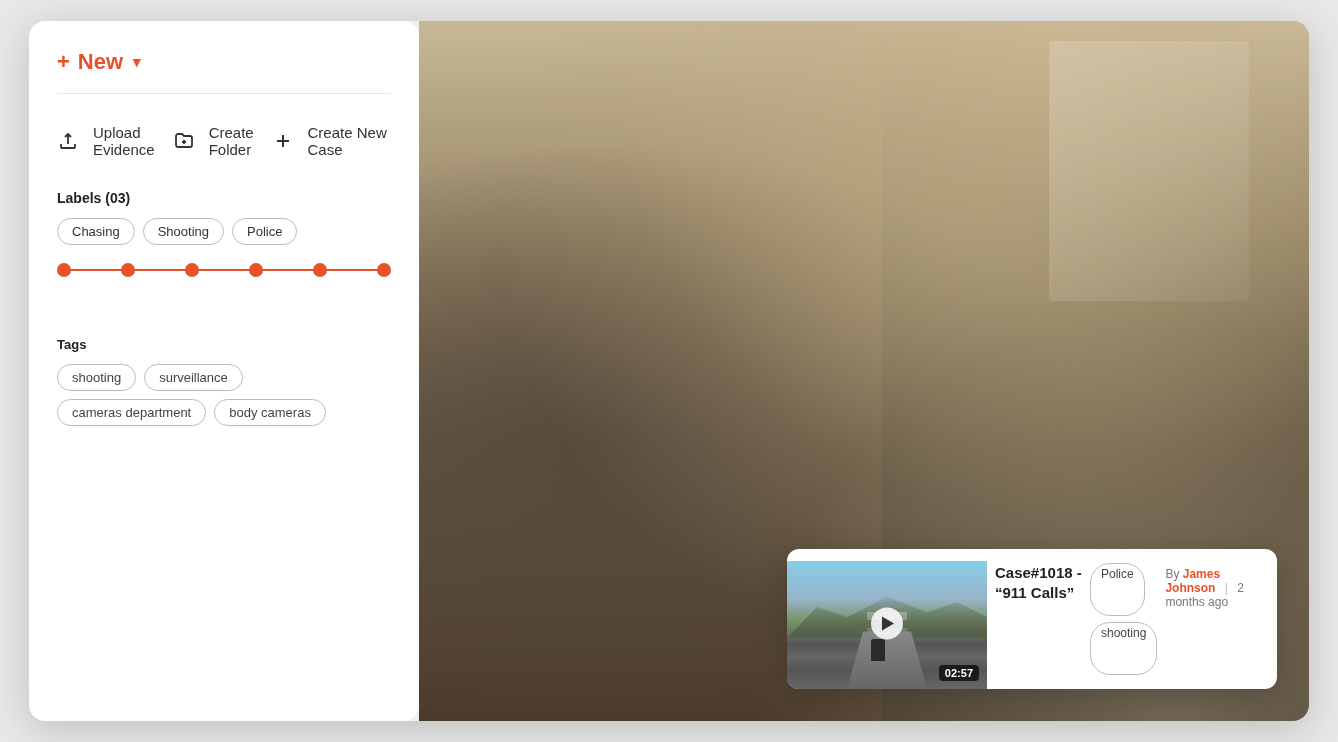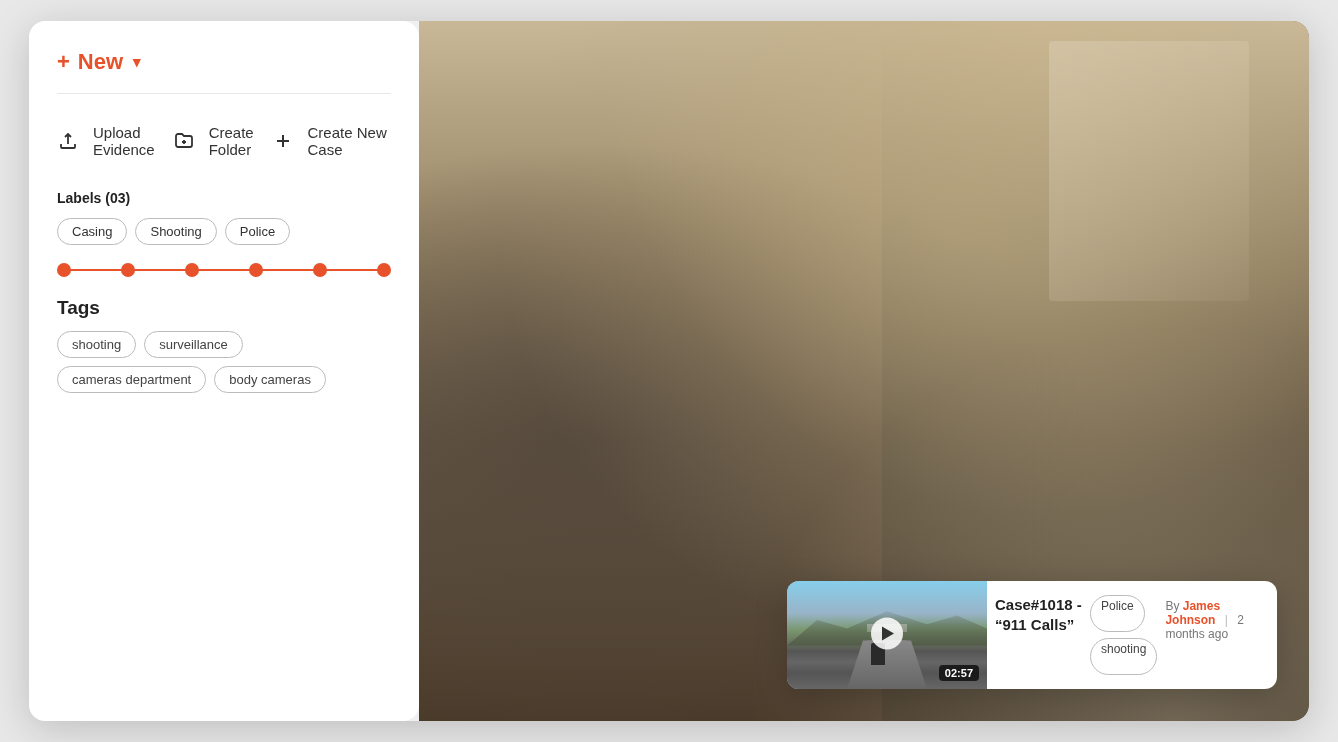--- a/index.html
+++ b/index.html
@@ -187,24 +187,25 @@
       z-index: 1;
       position: relative;
     }
 
     .dot-spacer {
       flex: 1;
     }
 
     
     .tags-title {
-      font-size: 19px;
+      font-size: 13px;
       font-weight: 700;
       color: #222;
       margin-bottom: 12px;
+      margin-top: 40px;
     }
 
     .tags-row {
       display: flex;
       flex-wrap: wrap;
       gap: 8px;
     }
 
     .tag-chip {
       border: 1.5px solid #bbb;
@@ -254,24 +255,25 @@
       width: 490px;
       display: flex;
       gap: 0;
       box-shadow: 0 8px 32px rgba(0,0,0,0.22);
       overflow: hidden;
     }
 
     .video-thumbnail {
       width: 200px;
       min-width: 200px;
-      height: 108px;
+      height: 128px;
       position: relative;
       background: linear-gradient(160deg, #7a9eb5 0%, #5a7a90 30%, #4a6a80 60%, #888 70%, #777 100%);
       overflow: hidden;
+      margin-top: 12px;
     }
 
     
     .thumb-road {
       position: absolute;
       inset: 0;
       background: 
         linear-gradient(180deg, #87CEEB 0%, #98b4c8 30%, #7a9870 45%, #6a7a60 55%, #555 65%, #666 75%, #555 85%, #666 100%);
     }
 
@@ -411,21 +413,21 @@
           </svg>
         </span>
         <span>Create New Case</span>
       </div>
 
     </div>
 
 
     <div class="section-title">Labels (03)</div>
     <div class="labels-row">
-      <span class="label-chip">Casing</span>
+      <span class="label-chip">Chasing</span>
       <span class="label-chip">Shooting</span>
       <span class="label-chip">Police</span>
     </div>
 
     <div class="dots-row">
       <div class="dots-line"></div>
       <div class="dot"></div>
       <div class="dot-spacer"></div>
       <div class="dot"></div>
       <div class="dot-spacer"></div>

